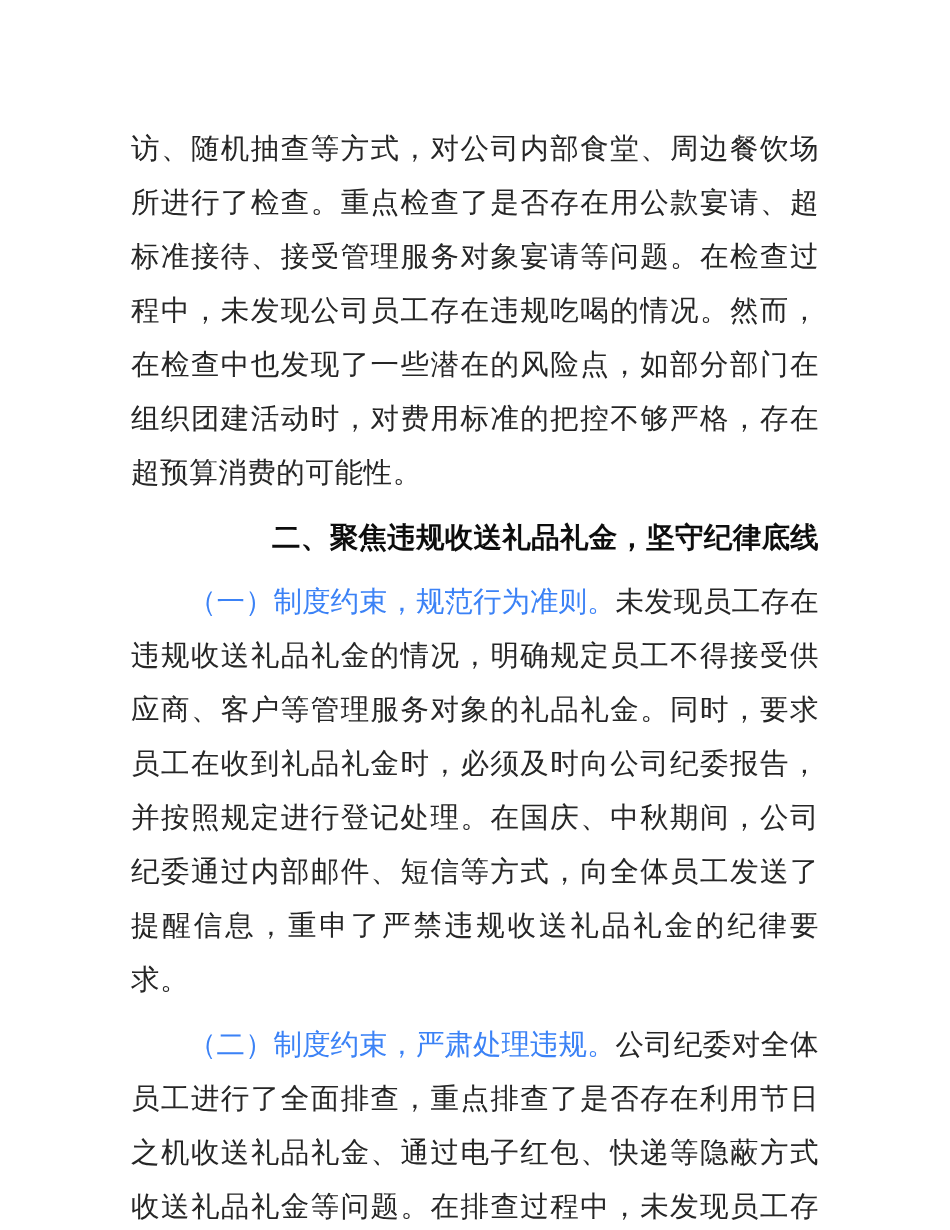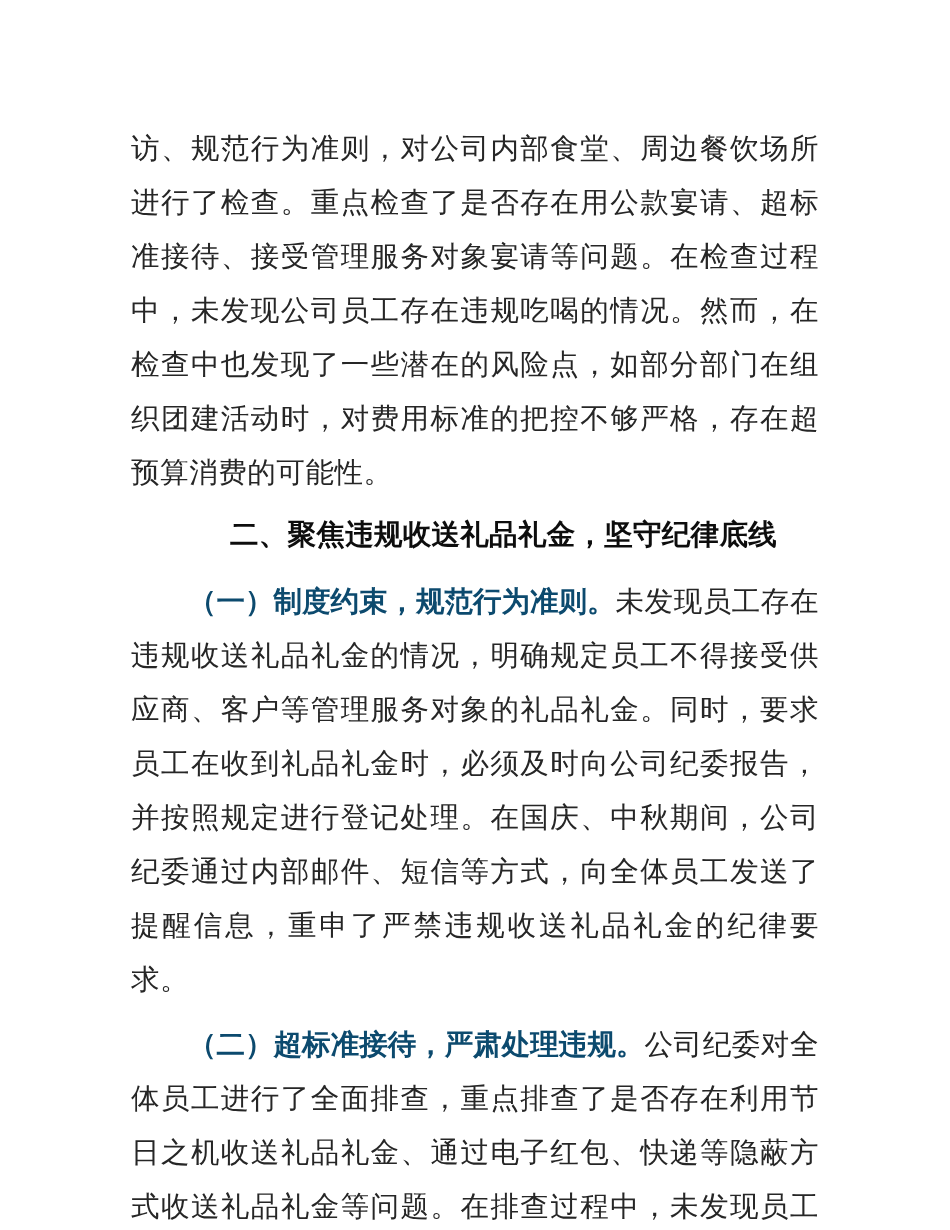--- a/index.html
+++ b/index.html
@@ -40,47 +40,47 @@
     -webkit-font-smoothing: antialiased;
   }
   .para.cont {
     text-indent: 0;
   }
   .para.indent {
     text-indent: 2em;
   }
   
   .heading2 {
-    font-family: Liberation Mono, monospace;
+    font-family: Liberation Sans, sans-serif;
     font-size: 28.5px;
     line-height: 54px;
     font-weight: bold;
     color: #0d0d0d;
     text-indent: 2em;
     margin: 10px 0 10px 0;
     letter-spacing: 0.01em;
-    text-align: center;
+    text-align: right;
   }
   
   .lead {
     font-family: "Liberation Sans", "DejaVu Sans", sans-serif;
-    font-weight: bold;
-    color: #0c4a6e;
+    font-weight: normal;
+    color: #3b82f6;
     letter-spacing: 0;
     margin-top: 42px;
   }
 </style>
 </head>
 <body>
 
 <div class="page">
   <div class="content">
 
-    <p class="para cont">访、规范行为准则，对公司内部食堂、周边餐饮场所进行了检查。重点检查了是否存在用公款宴请、超标准接待、接受管理服务对象宴请等问题。在检查过程中，未发现公司员工存在违规吃喝的情况。然而，在检查中也发现了一些潜在的风险点，如部分部门在组织团建活动时，对费用标准的把控不够严格，存在超预算消费的可能性。</p>
+    <p class="para cont">访、随机抽查等方式，对公司内部食堂、周边餐饮场所进行了检查。重点检查了是否存在用公款宴请、超标准接待、接受管理服务对象宴请等问题。在检查过程中，未发现公司员工存在违规吃喝的情况。然而，在检查中也发现了一些潜在的风险点，如部分部门在组织团建活动时，对费用标准的把控不够严格，存在超预算消费的可能性。</p>
 
     <h2 class="heading2">二、聚焦违规收送礼品礼金，坚守纪律底线</h2>
 
     <p class="para indent"><span class="lead">（一）制度约束，规范行为准则。</span><span>未发现员工存在违规收送礼品礼金的情况，明确规定员工不得接受供应商、客户等管理服务对象的礼品礼金。同时，要求员工在收到礼品礼金时，必须及时向公司纪委报告，并按照规定进行登记处理。在国庆、中秋期间，公司纪委通过内部邮件、短信等方式，向全体员工发送了提醒信息，重申了严禁违规收送礼品礼金的纪律要求。</span></p>
 
-    <p class="para indent"><span class="lead">（二）超标准接待，严肃处理违规。</span><span>公司纪委对全体员工进行了全面排查，重点排查了是否存在利用节日之机收送礼品礼金、通过电子红包、快递等隐蔽方式收送礼品礼金等问题。在排查过程中，未发现员工存在违规收送礼品礼金的情况。但在与供应商、客户的沟通交流中，发现个别供应商存在试图通过</span></p>
+    <p class="para indent"><span class="lead">（二）制度约束，严肃处理违规。</span><span>公司纪委对全体员工进行了全面排查，重点排查了是否存在利用节日之机收送礼品礼金、通过电子红包、快递等隐蔽方式收送礼品礼金等问题。在排查过程中，未发现员工存在违规收送礼品礼金的情况。但在与供应商、客户的沟通交流中，发现个别供应商存在试图通过</span></p>
 
   </div>
 </div>
 
 </body></html>

